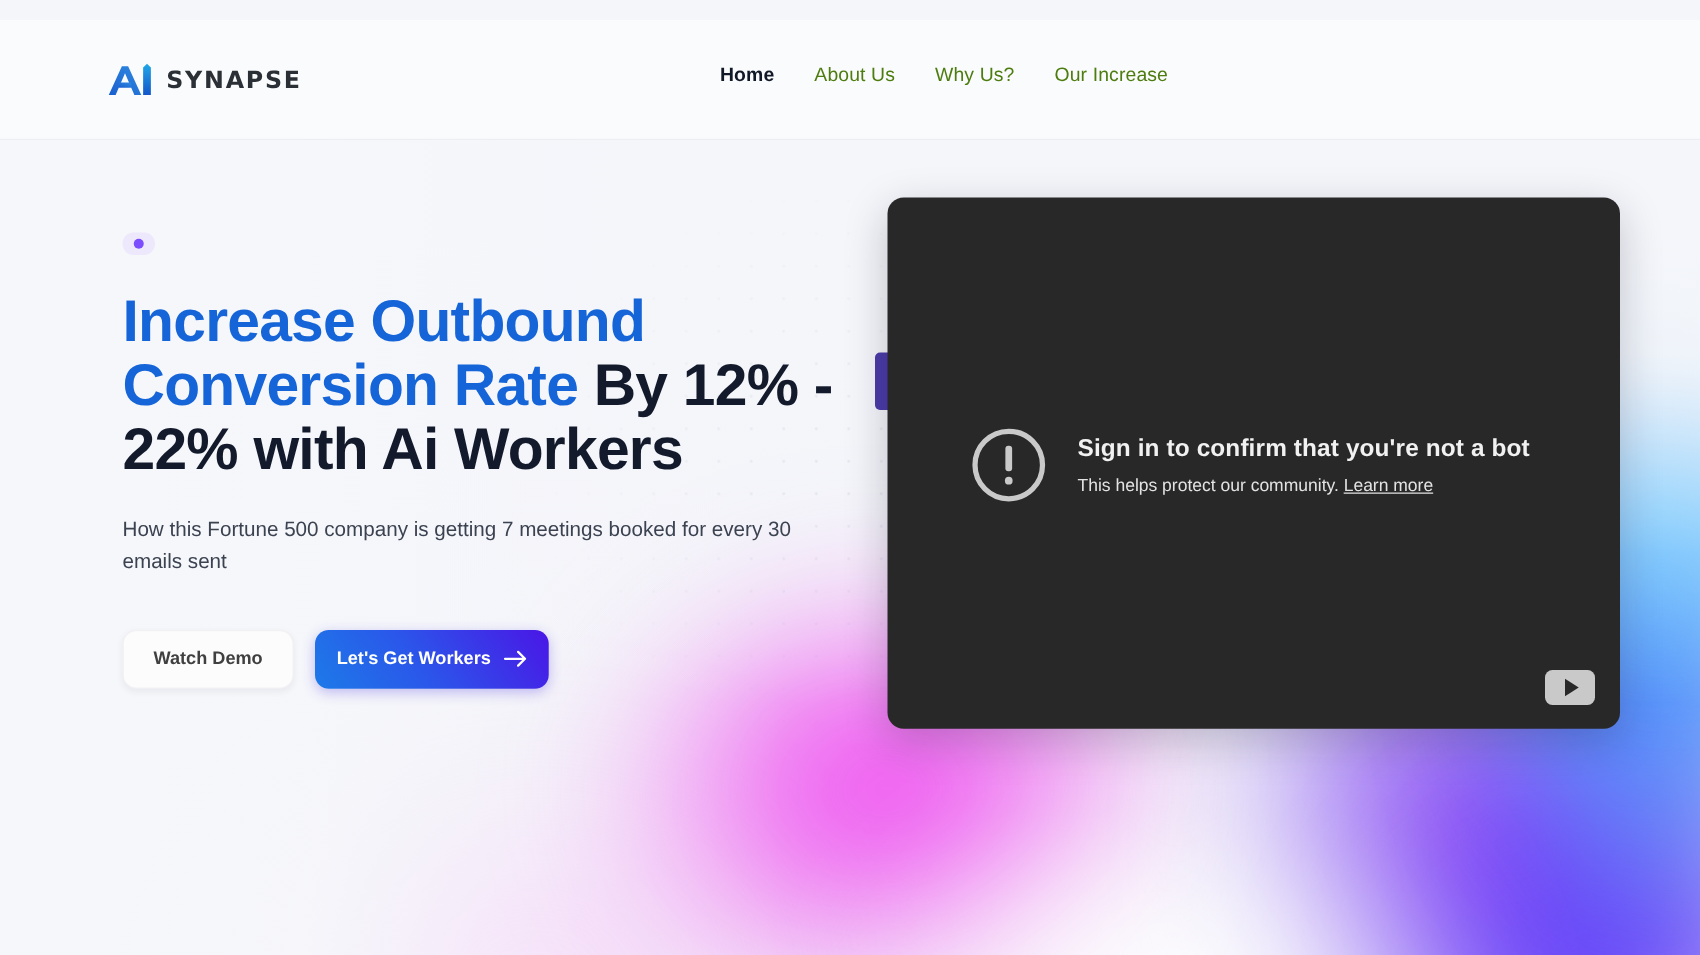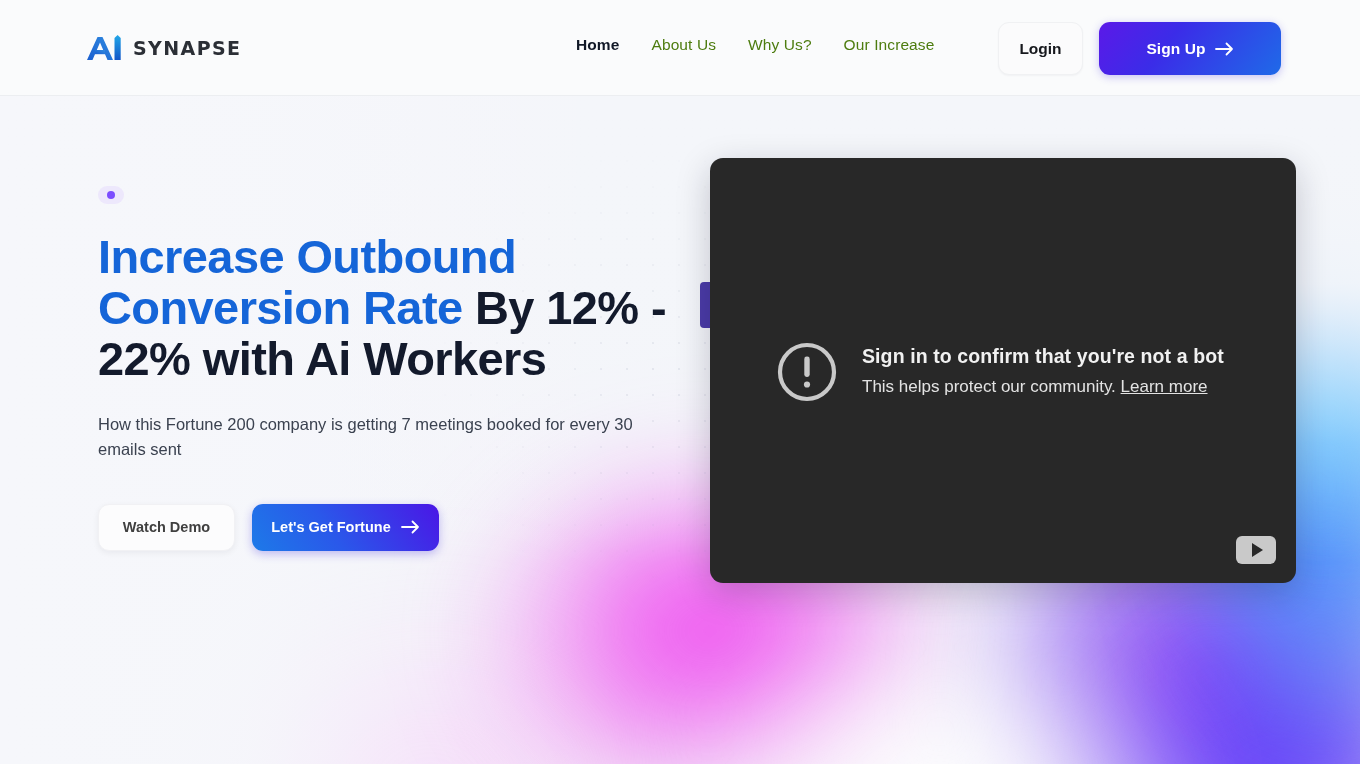--- a/index.html
+++ b/index.html
@@ -9,21 +9,21 @@
     height: 764px;
     overflow: hidden;
     font-family: "Liberation Sans", sans-serif;
     background: #f4f6f9;
   }
 
   #page { position: relative; width: 1360px; height: 764px; overflow: hidden; }
 
   
   .header {
-    position: absolute; top: 0; left: 0;
+    position: absolute; top: 16px; left: 0;
     width: 1360px; height: 96px;
     background: #fafbfc;
     border-bottom: 1px solid #eceef1;
     display: flex; align-items: center;
     z-index: 30;
   }
 
   .logo-wrap {
     position: absolute; left: 84px; top: 33px;
     display: flex; align-items: center; gap: 9px;
@@ -202,21 +202,21 @@
   .yt-error {
     position: absolute; left: 66px; top: 177px;
     display: flex; align-items: center; gap: 24px;
   }
   .yt-err-icon { flex: 0 0 auto; margin-top: 6px; }
   .yt-err-title {
     font-size: 19.5px; font-weight: 700; color: #f1f1f1;
     letter-spacing: .1px; white-space: nowrap;
   }
   .yt-err-sub {
-    margin-top: 9px; font-size: 17px; color: #e3e3e3; white-space: nowrap;
+    margin-top: 9px; font-size: 14px; color: #e3e3e3; white-space: nowrap;
   }
   .yt-err-link { color: #e3e3e3; text-decoration: underline; cursor: pointer; }
   .yt-play-badge {
     position: absolute; right: 20px; bottom: 19px;
     width: 40px; height: 28px; border-radius: 6px;
     background: #c9c9c9;
     display: flex; align-items: center; justify-content: center;
     cursor: pointer;
   }
   .yt-play-tri {
@@ -255,31 +255,20 @@
       <span class="logo-text">SYNAPSE</span>
     </div>
 
     <nav class="nav">
       <span class="nav-item active">Home</span>
       <span class="nav-item">About Us</span>
       <span class="nav-item">Why Us?</span>
       <span class="nav-item">Our Increase</span>
     </nav>
 
-    <div class="auth">
-      <div class="btn-login">Login</div>
-      <div class="btn-signup">
-        <span>Sign Up</span>
-        <span class="arrow-ico">
-          <svg width="19" height="14" viewBox="0 0 19 14" fill="none">
-            <path d="M1 7h16M11.5 1.5L17 7l-5.5 5.5" stroke="#fff" stroke-width="1.8" stroke-linecap="round" stroke-linejoin="round"></path>
-          </svg>
-        </span>
-      </div>
-    </div>
   </div>
 
   <div class="hero">
 
     <div class="blob blob-pinklight"></div>
     <div class="blob blob-magenta"></div>
     <div class="blob blob-violet"></div>
     <div class="blob blob-indigo-br"></div>
     <div class="blob blob-blue"></div>
     <div class="blob blob-cyan"></div>
@@ -289,26 +278,26 @@
     <div class="dotgrid"></div>
 
     <div class="hero-left">
 
       <div class="eyebrow-badge">
         <span class="eyebrow-dot"></span>
       </div>
 
       <h1 class="headline"><span class="hl-blue">Increase Outbound Conversion Rate</span><span> By 12% - 22% with Ai Workers</span></h1>
 
-      <p class="subhead">How this Fortune 200 company is getting 7 meetings booked for every 30 emails sent</p>
+      <p class="subhead">How this Fortune 500 company is getting 7 meetings booked for every 30 emails sent</p>
 
       <div class="cta-row">
         <div class="btn-demo">Watch Demo</div>
         <div class="btn-start">
-          <span>Let's Get Fortune</span>
+          <span>Let's Get Workers</span>
           <span class="arrow-ico">
             <svg width="19" height="14" viewBox="0 0 19 14" fill="none">
               <path d="M1 7h16M11.5 1.5L17 7l-5.5 5.5" stroke="#fff" stroke-width="1.8" stroke-linecap="round" stroke-linejoin="round"></path>
             </svg>
           </span>
         </div>
       </div>
     </div>
   </div>
 

